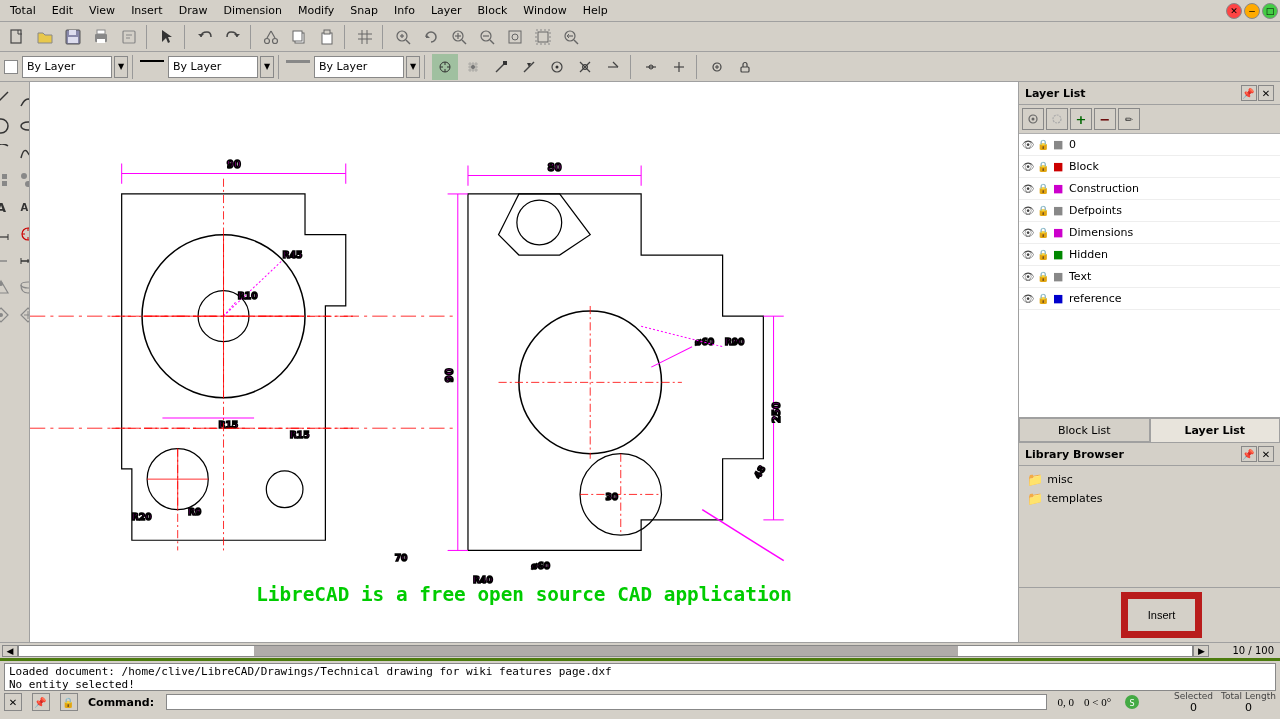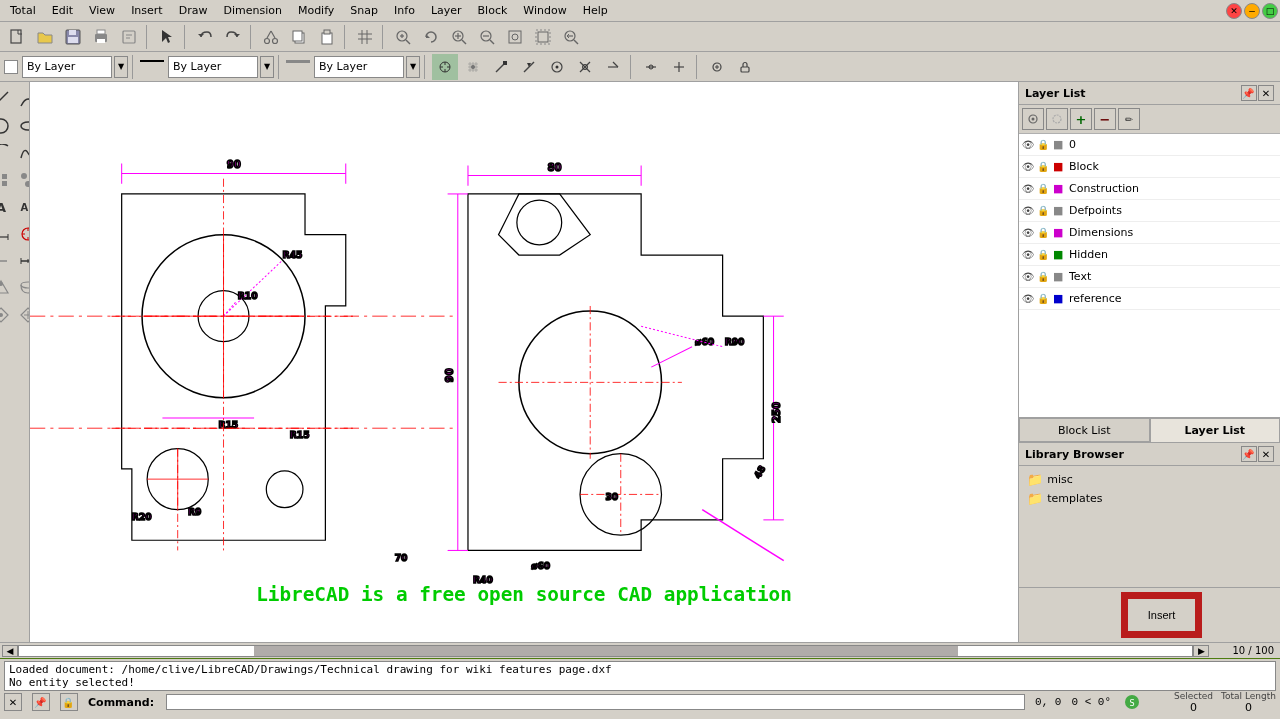--- a/index.html
+++ b/index.html
@@ -66,25 +66,25 @@
     .lib-insert-bar { padding: 4px; display: flex; justify-content: center; border-top: 1px solid #a0a0a0; }
     .insert-btn { padding: 10px 20px; background: #d4d0c8; border: 7px solid #b91c1c; cursor: pointer; font-size: 11px; margin-left: 24px; }
 
     
     #hscroll { height: 16px; background: #d4d0c8; border-top: 1px solid #a0a0a0; display: flex; align-items: center; padding: 0 2px; }
     #hscroll-track { flex: 1; height: 12px; background: white; border: 1px solid #888; position: relative; }
     #hscroll-thumb { position: absolute; left: 20%; top: 0; width: 60%; height: 100%; background: #b0acaa; }
     #page-indicator { font-size: 10px; padding: 0 4px; white-space: nowrap; margin-left: 19px; }
 
     
-    #statusbar { height: 55px; background: #d4d0c8; border-top: 1px solid #4d7c0f; display: flex; flex-direction: column; }
+    #statusbar { height: 55px; background: #d4d0c8; border-top: 3px solid #4d7c0f; display: flex; flex-direction: column; }
     .status-log { flex: 1; background: white; border: 1px solid #888; margin: 2px 4px 0; padding: 1px 4px; font-size: 11px; overflow: hidden; font-family: monospace; }
     .status-log-line { white-space: nowrap; overflow: hidden; }
     .status-bottom { display: flex; align-items: center; padding: 1px 4px; gap: 10px; height: 22px; }
-    .coord-pair { font-size: 11px; font-family: Liberation Mono, monospace; }
+    .coord-pair { font-size: 11px; font-family: Liberation Serif, serif; }
     .command-area { display: flex; align-items: center; gap: 12px; flex: 1; }
     .cmd-label { font-size: 11px; font-weight: bold; }
     .cmd-input { flex: 1; height: 16px; background: white; border: 1px solid #888; font-size: 11px; padding: 0 2px; }
     .selected-info { display: flex; gap: 8px; font-size: 11px; margin-left: 21px; }
     .sel-col { text-align: center; }
     .sel-label { font-size: 9px; color: #444; }
 
     
     #drawing-area { width: 100%; height: 100%; background: white; }
   </style>

